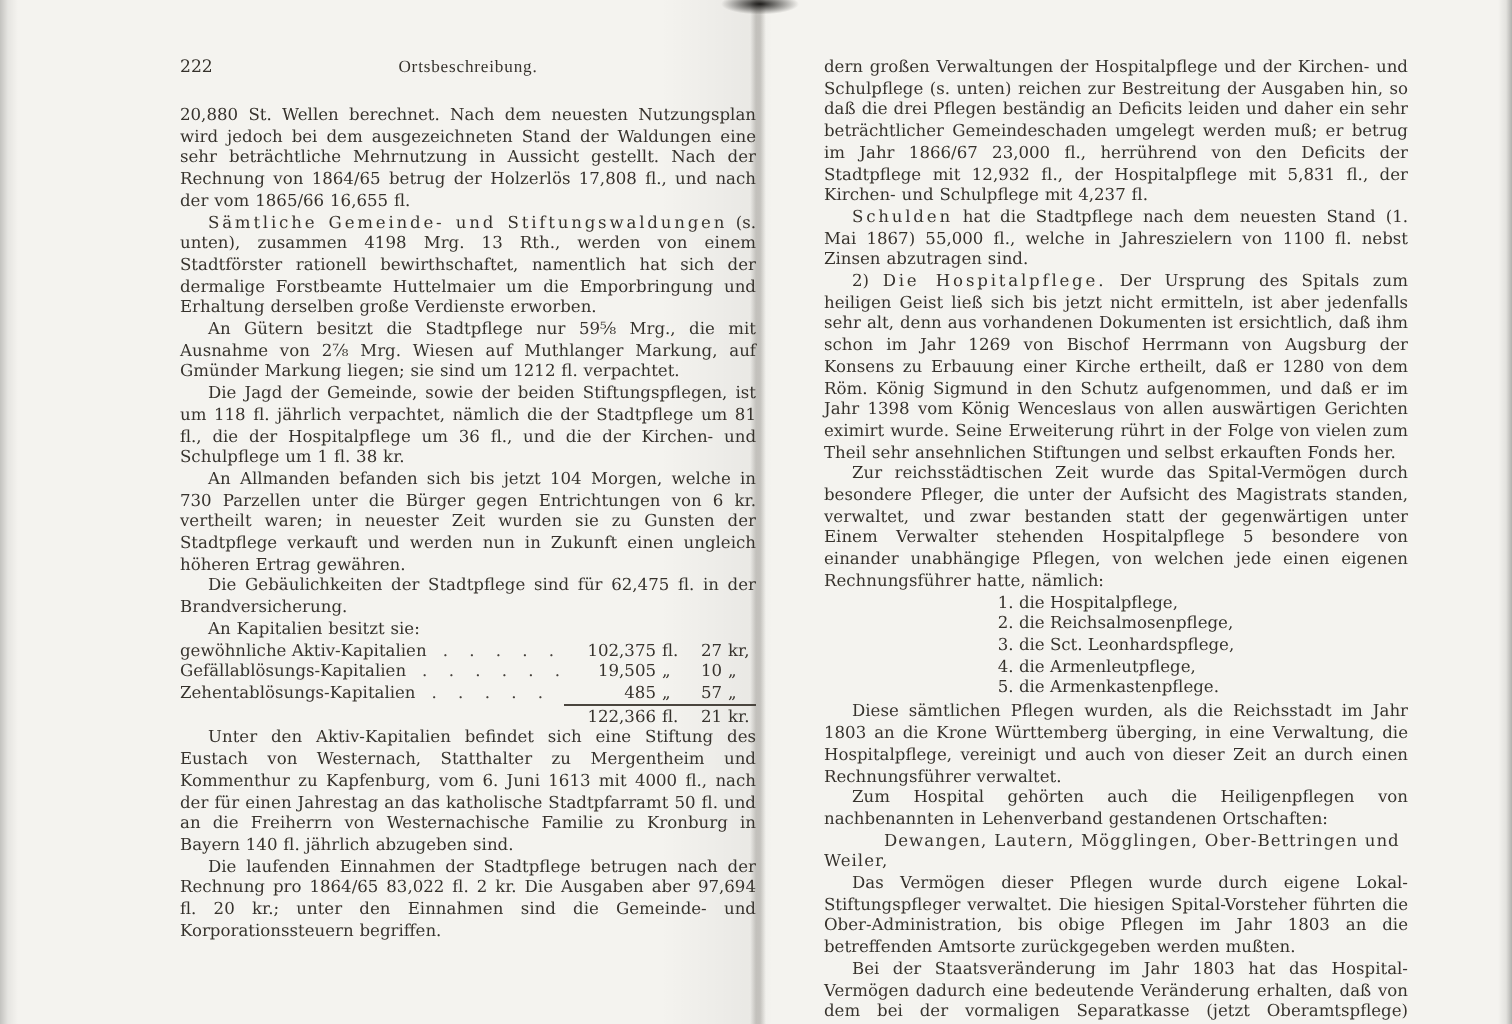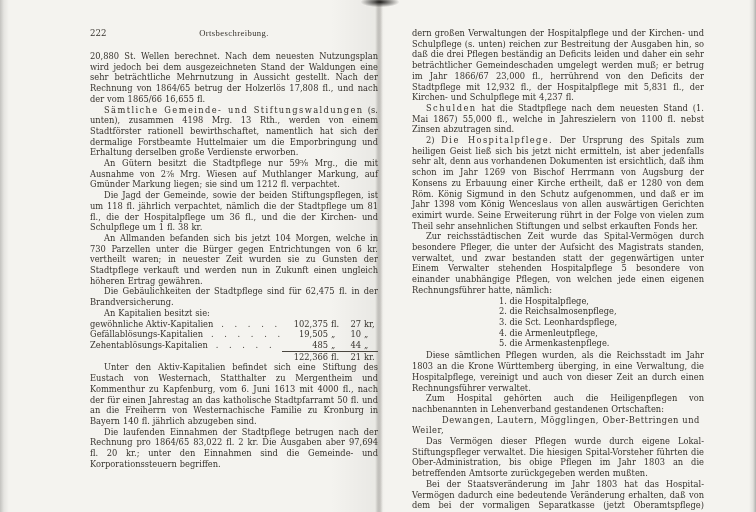--- a/index.html
+++ b/index.html
@@ -83,21 +83,21 @@
         <span class="num2">10</span>
         <span class="unit2">„</span>
       </span>
     </div>
     <div class="trow">
       <span class="tlabel">Zehentablösungs-Kapitalien</span>
       <span class="tdots">. . . . . .</span>
       <span class="amtgroup">
         <span class="num1">485</span>
         <span class="unit1">„</span>
-        <span class="num2">44</span>
+        <span class="num2">57</span>
         <span class="unit2">„</span>
       </span>
     </div>
     <div class="trow total">
       <span class="amtgroup">
         <span class="num1">122,366</span>
         <span class="unit1">fl.</span>
         <span class="num2">21</span>
         <span class="unit2">kr.</span>
       </span>

